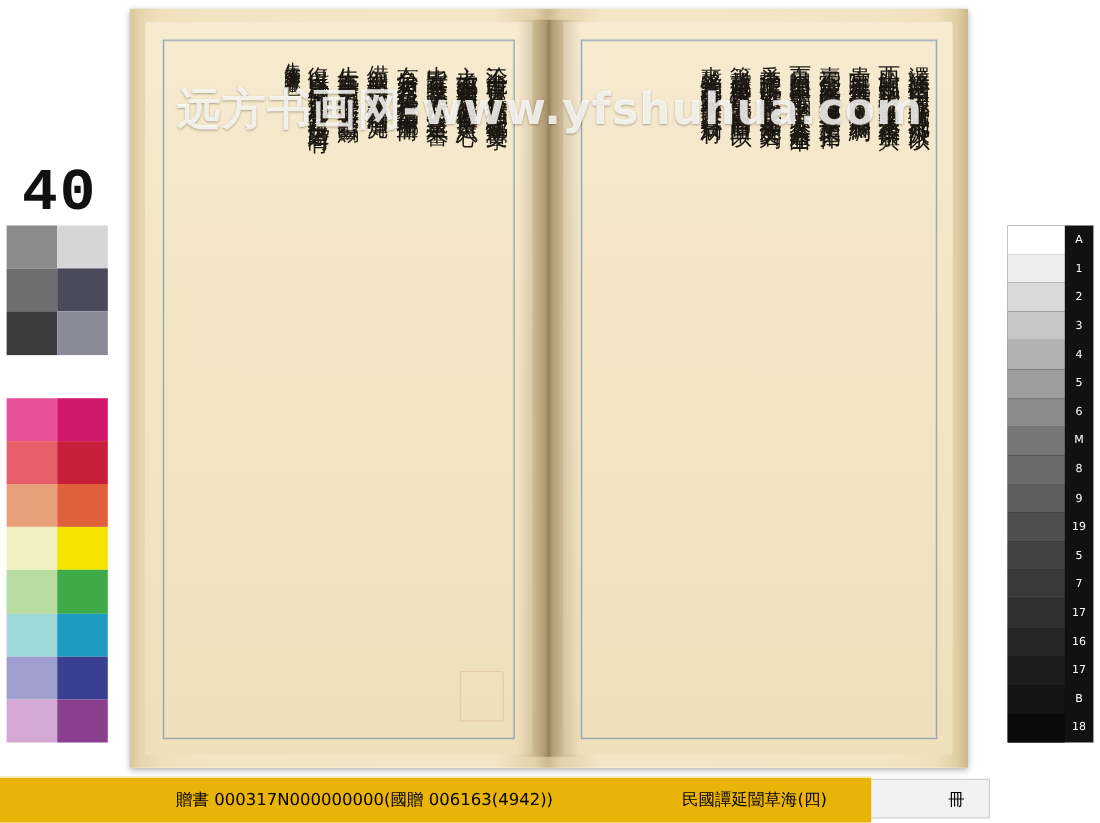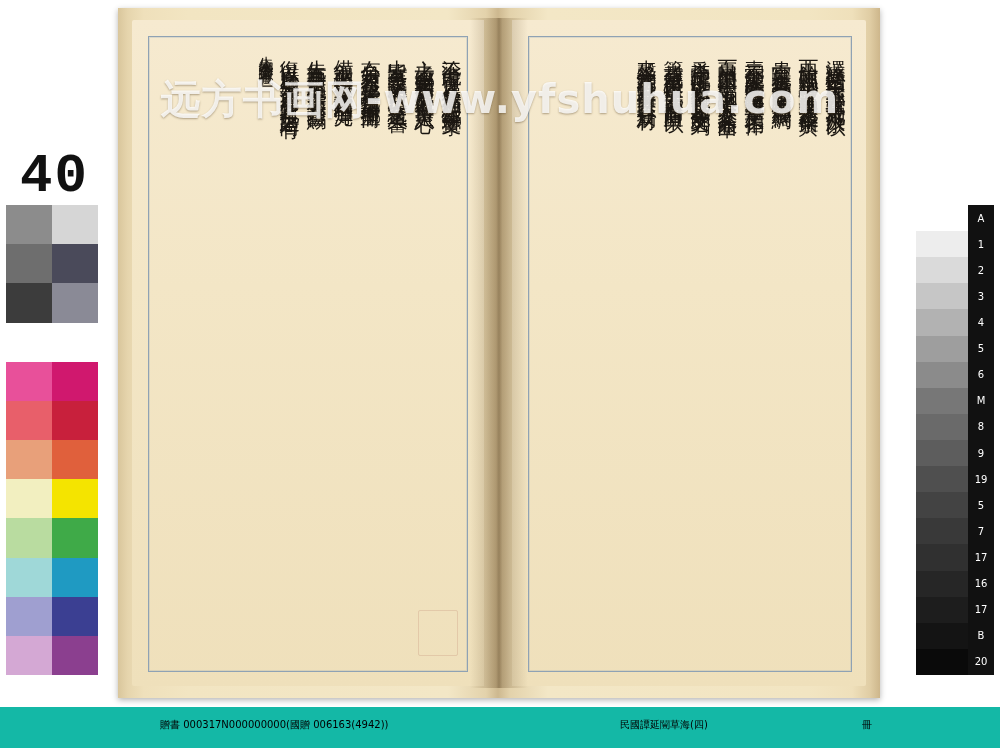--- a/index.html
+++ b/index.html
@@ -198,28 +198,28 @@
     letter-spacing: 1px;
     pointer-events: none;
     white-space: nowrap;
   }
 
   
   #caption {
     position: absolute;
     left: 0;
     top: 706px;
-    width: 1000px;
+    width: 792px;
     height: 42px;
-    background: #14b8a6;
+    background: #eab308;
     border-top: 1px solid #ffffff;
     display: flex;
     align-items: center;
     font-family: "DejaVu Sans", sans-serif;
-    font-size: 10px;
+    font-size: 15px;
     color: #000000;
   }
   #caption .cap-left {
     position: absolute;
     left: 160px;
     top: 11px;
     white-space: nowrap;
   }
   #caption .cap-right {
     position: absolute;
@@ -366,21 +366,21 @@
       <div class="rs-row">
         <div class="rs-patch" style="background:#1d1d1d"></div>
         <div class="rs-label">17</div>
       </div>
       <div class="rs-row">
         <div class="rs-patch" style="background:#141414"></div>
         <div class="rs-label">B</div>
       </div>
       <div class="rs-row">
         <div class="rs-patch" style="background:#0a0a0a"></div>
-        <div class="rs-label">20</div>
+        <div class="rs-label">18</div>
       </div>
     </div>
 
     <div id="book">
       <div class="book-bg"></div>
       <div class="page-sheet left"></div>
       <div class="page-sheet right"></div>
 
       <div class="text-frame right"></div>
       <div class="text-frame left"></div>

